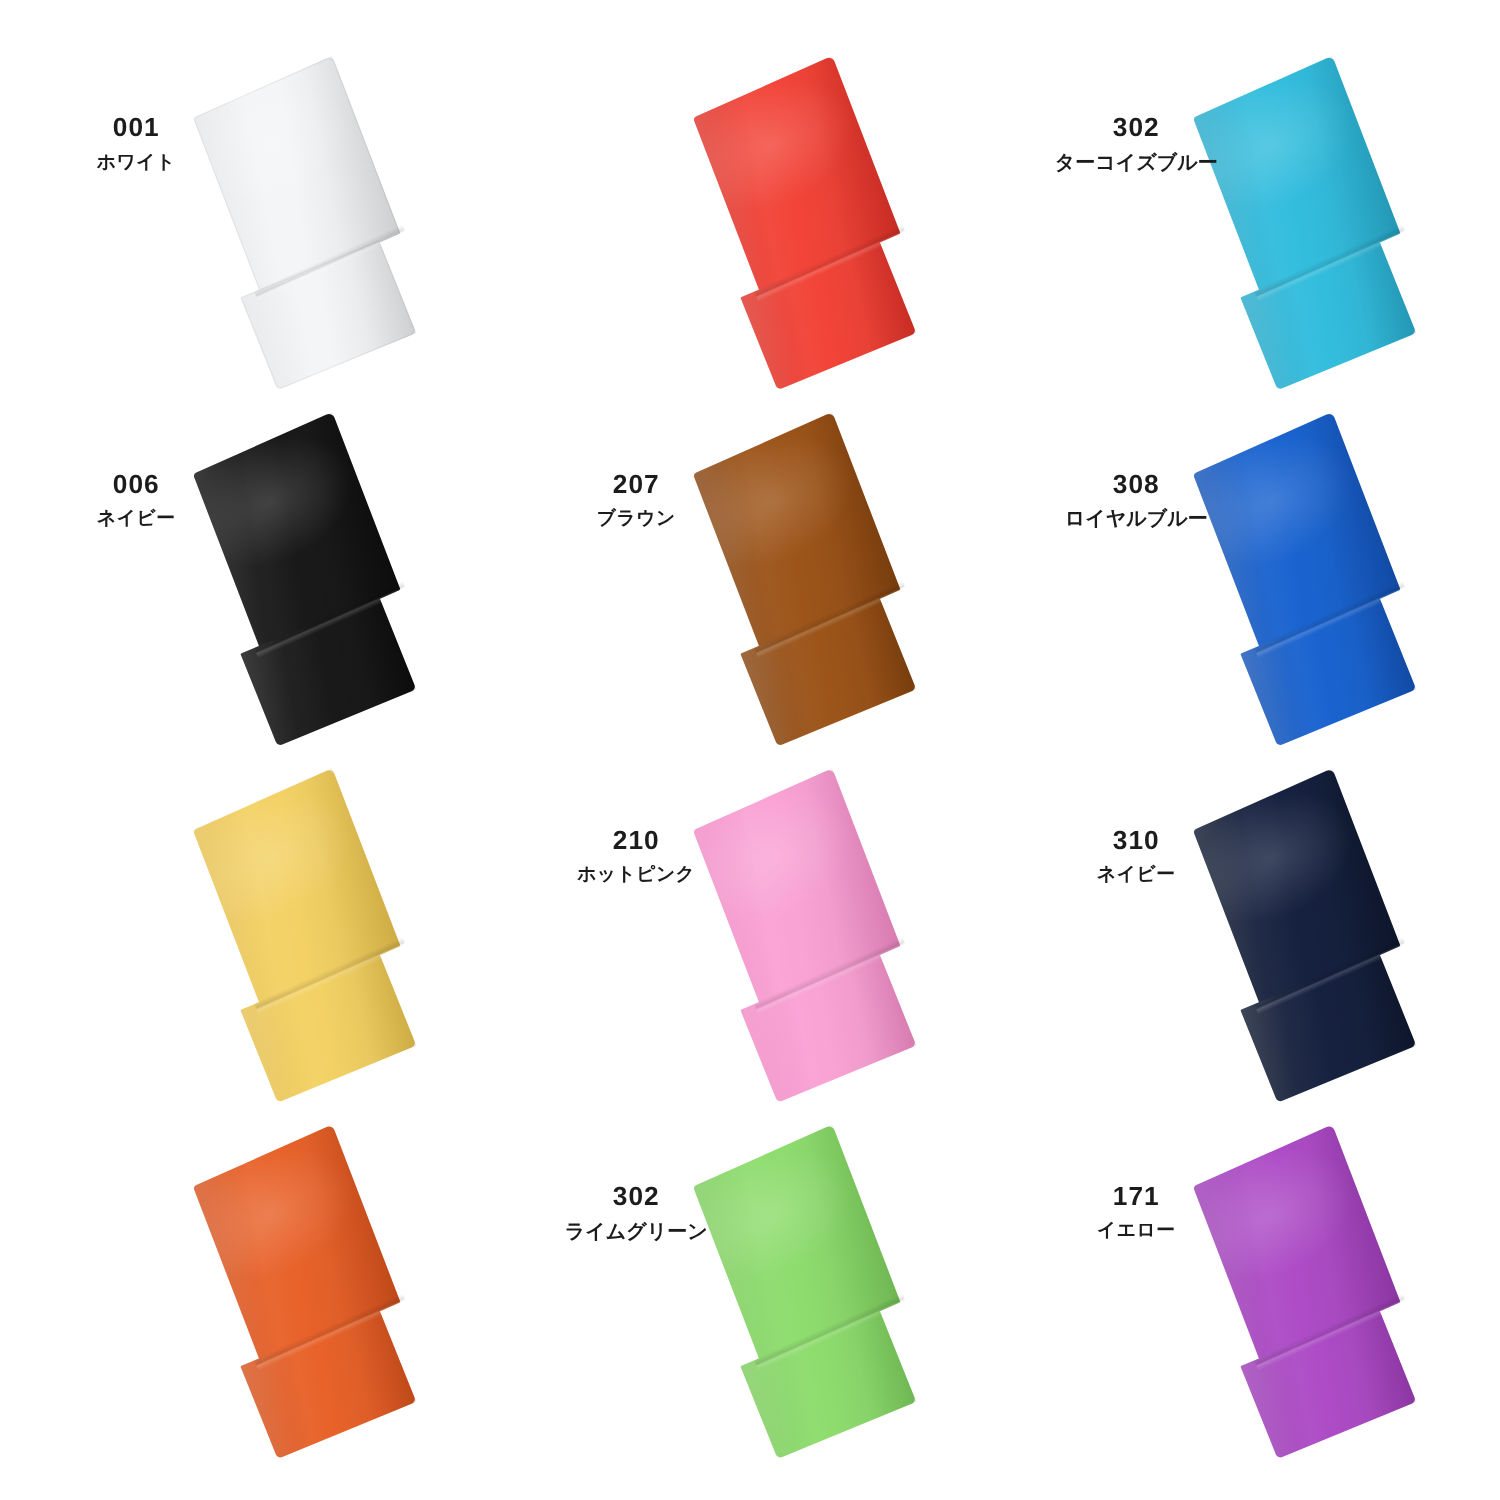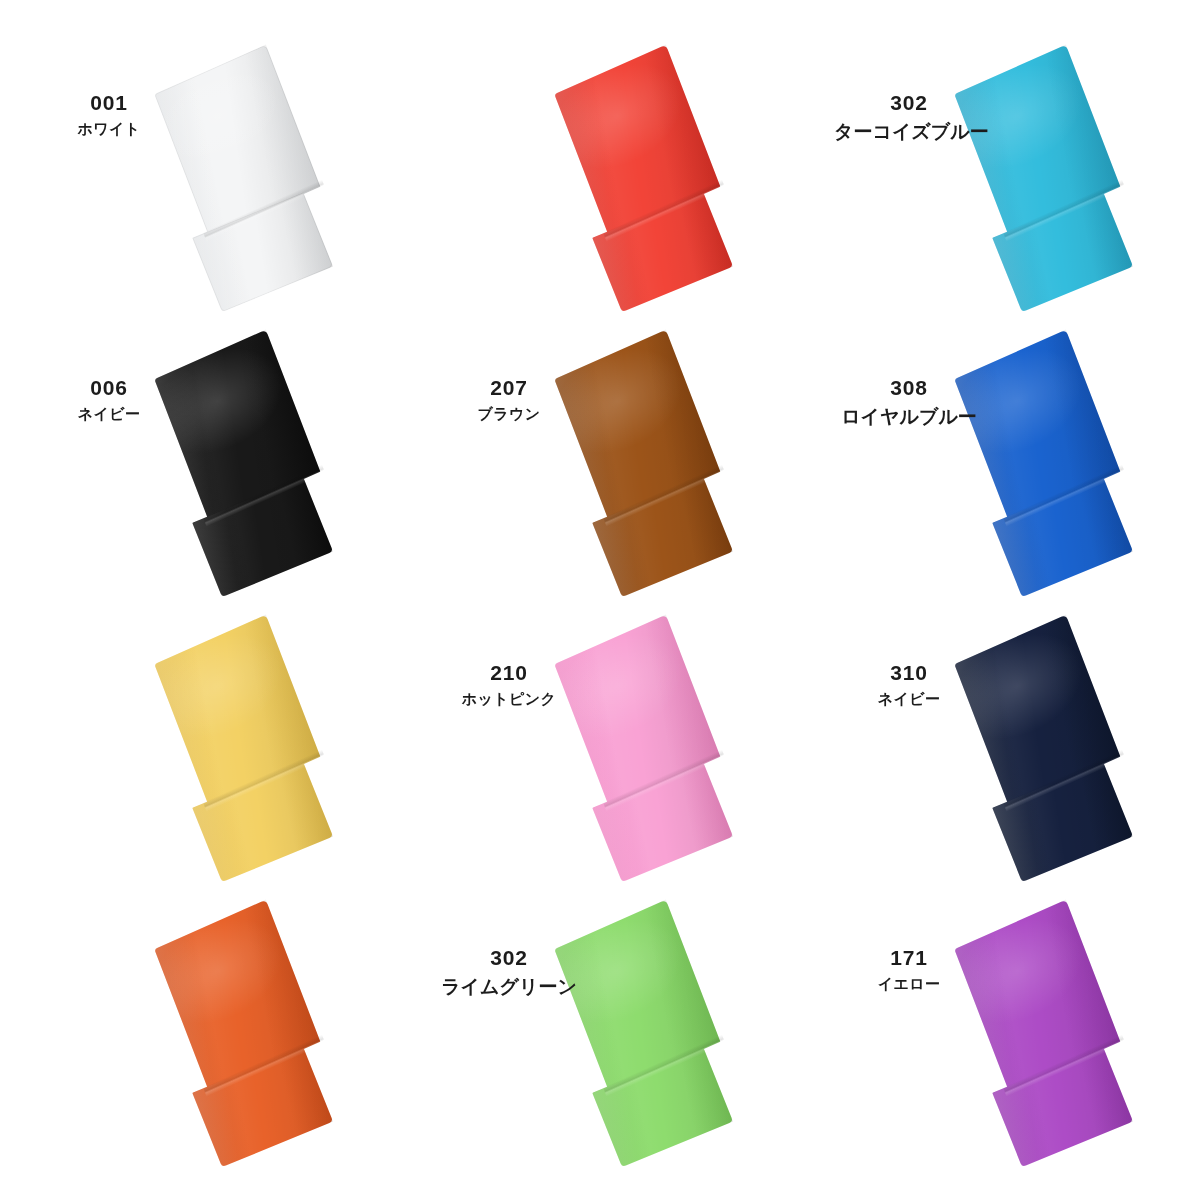--- a/index.html
+++ b/index.html
@@ -56,21 +56,21 @@
     margin-top: 7px;
     font-size: 15px;
     font-weight: bold;
     color: #1c1c1c;
     letter-spacing: 0.4px;
     line-height: 1.15;
     white-space: nowrap;
     font-family: "DejaVu Sans", "Liberation Sans", sans-serif;
   }
   
-  .swatch-name.long { font-size: 19px; letter-spacing: 0px; }
+  .swatch-name.long { font-size: 16px; letter-spacing: 0px; }
 
   
   .towel-wrap {
     position: absolute;
     left: 120px;
     top: 4px;
     width: 280px;
     height: 278px;
   }
   .towel {

